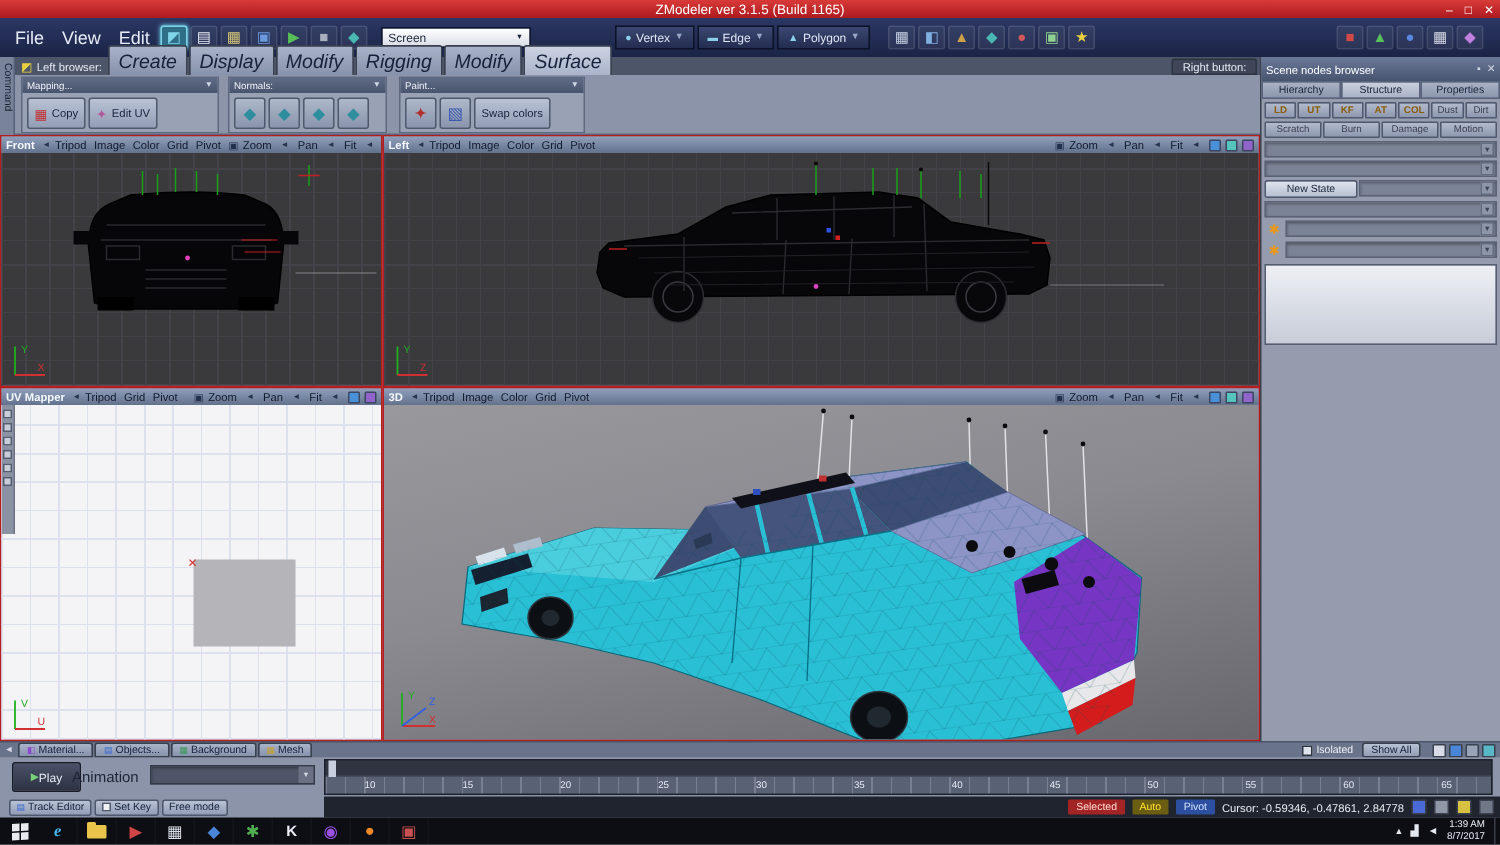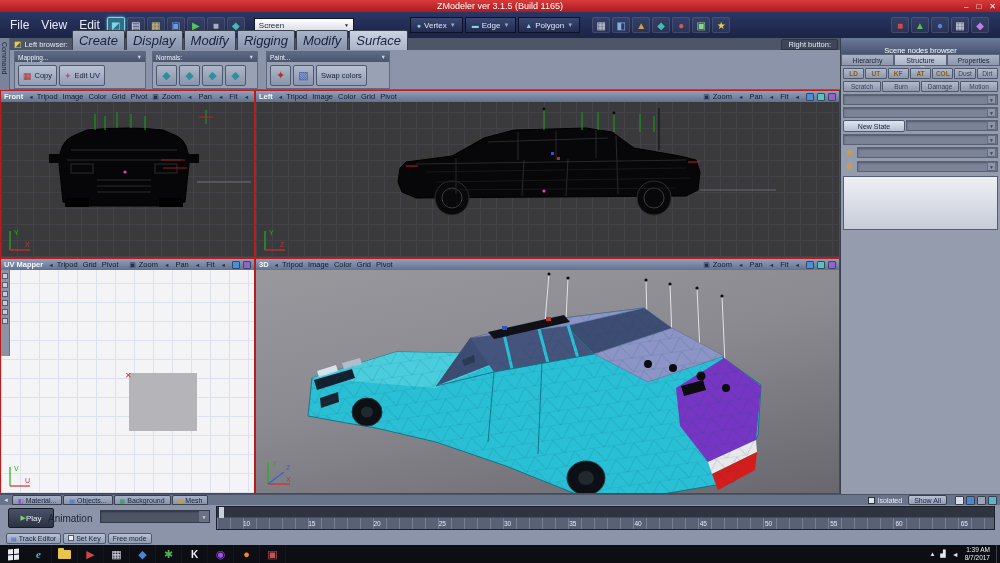--- a/index.html
+++ b/index.html
@@ -92,21 +92,21 @@
   .axis{position:absolute;left:4px;bottom:3px;}
   .uv-square{position:absolute;left:128px;top:103px;width:68px;height:58px;background:#b5b5b9;}
   .uv-mark{position:absolute;left:124px;top:101px;color:#d83030;font-size:8px;}
   .uv-tools{position:absolute;left:0;top:0;width:9px;height:86px;background:#8a92a4;border-right:1px solid #6a7284;
             display:flex;flex-direction:column;align-items:center;gap:3px;padding-top:3px;}
   .uv-tools i{width:6px;height:6px;background:#c8cdd9;border:1px solid #555e70;}
 
   
   .scene-panel{position:absolute;left:840px;top:38px;width:160px;height:456px;background:#949cae;
                border-left:1px solid #39414f;display:flex;flex-direction:column;}
-  .sp-title{height:11px;background:linear-gradient(#6c7a9a,#46546f);display:flex;align-items:center;padding:8px 3px;flex-direction:column;}
+  .sp-title{height:11px;background:linear-gradient(#6c7a9a,#46546f);display:flex;align-items:center;padding:8px 3px;}
   .sp-title .tt{color:#fff;font-size:7.5px;flex:1;}
   .sp-title .mini{color:#cfd6e4;font-size:7px;margin-left:4px;}
   .sp-tabs{display:flex;height:12px;background:#747e92;}
   .sp-tab{flex:1;display:flex;align-items:center;justify-content:center;font-size:7px;color:#1a2438;
           background:linear-gradient(#a9b2c6,#8c96ac);border:1px solid #59637a;}
   .sp-tab.active{background:linear-gradient(#c9d0de,#a9b2c6);}
   .sp-row{display:flex;gap:1px;padding:0 2px;margin-top:2px;}
   .sp-btn{flex:1;height:11px;display:flex;align-items:center;justify-content:center;font-size:6.5px;
           background:linear-gradient(#b2bbcd,#8e98ae);border:1px solid #4e586e;border-radius:1px;color:#3c4254;}
   .sp-btn.amber{color:#8a5c08;font-weight:bold;}
@@ -694,20 +694,30 @@
         <span>Track Editor</span>
       </div>
       <div class="sr-btn">
         <span class="sr-cb"></span>
         <span>Set Key</span>
       </div>
       <div class="sr-btn">
         <span>Free mode</span>
       </div>
     </div>
+    <div class="sr-dark">
+      <span class="badge bg-sel">Selected</span>
+      <span class="badge bg-auto">Auto</span>
+      <span class="badge bg-pivot">Pivot</span>
+      <span class="cursor-text">Cursor: -0.59346, -0.47861, 2.84778</span>
+      <span class="st-ico sti1"></span>
+      <span class="st-ico sti2"></span>
+      <span class="st-ico sti3"></span>
+      <span class="st-ico sti4"></span>
+    </div>
   </div>
 
   <div class="taskbar">
     <div class="start-btn">
       <span class="win-flag">
           <i></i>
           <i></i>
           <i></i>
           <i></i>
         </span>

